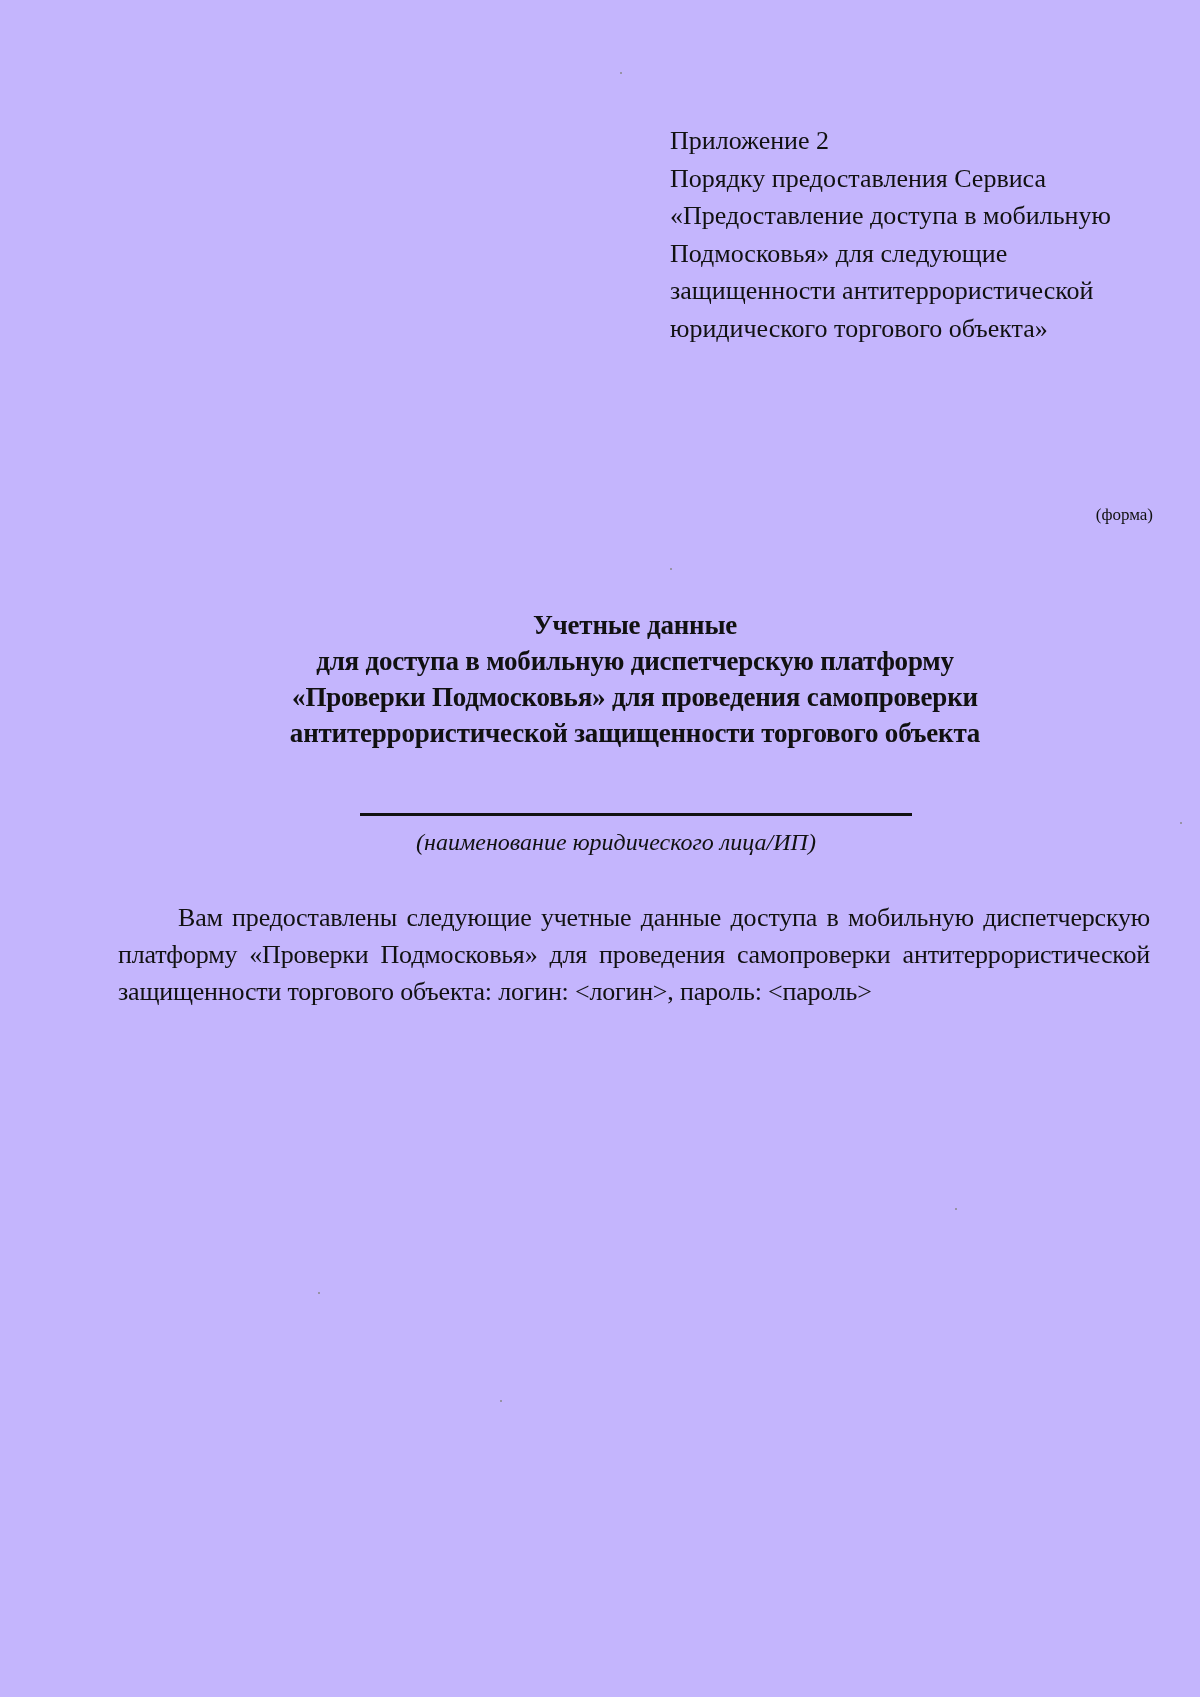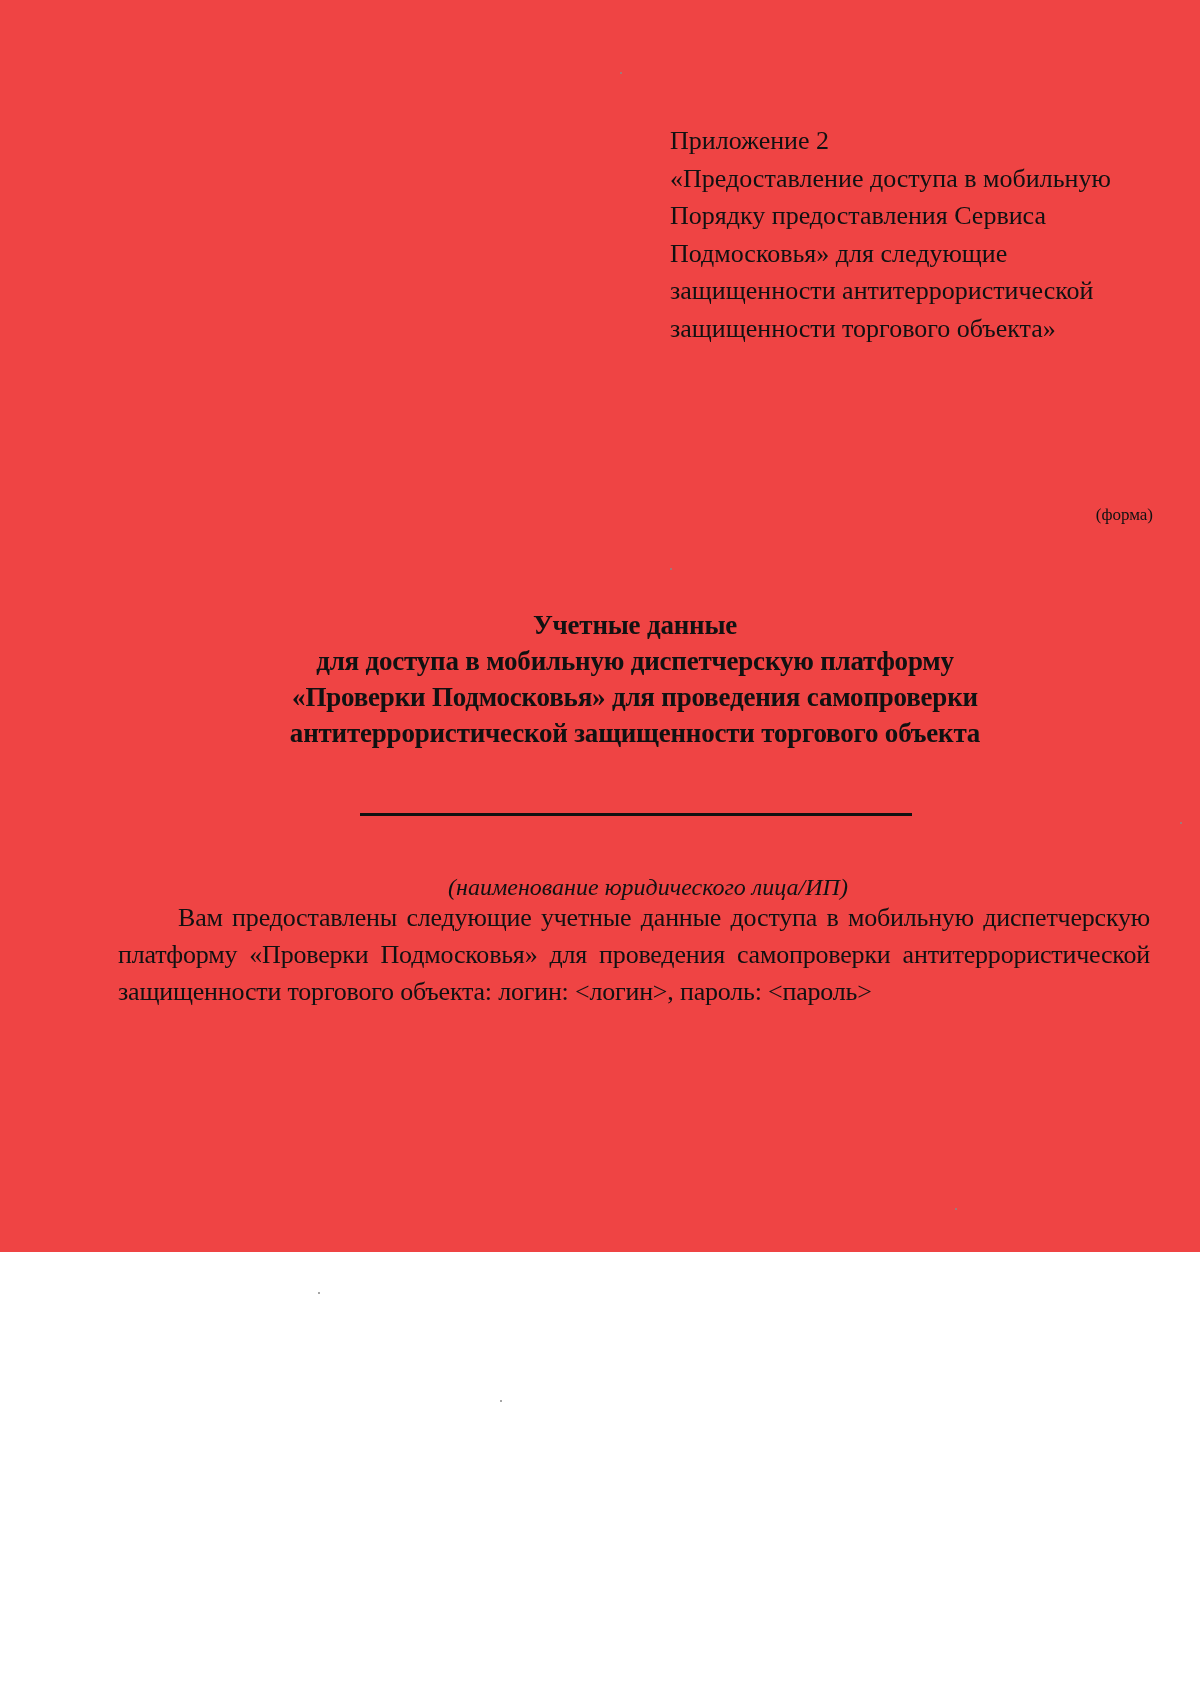--- a/index.html
+++ b/index.html
@@ -11,22 +11,22 @@
       width: 1200px;
       height: 1697px;
       position: relative;
       overflow: hidden;
       color: #111111;
       font-family: "Liberation Serif", "DejaVu Serif", serif;
     }
     .page {
       position: absolute;
       left: 0; top: 0;
-      width: 1200px; height: 1252px;
-      background: #ef4444;
+      width: 1200px; height: 1697px;
+      background: #c4b5fd;
     }
     .appendix {
       position: absolute;
       left: 670px;
       top: 122px;
       width: 500px;
       font-size: 26px;
       line-height: 37.5px;
     }
     .appendix div { white-space: nowrap; }
@@ -52,28 +52,27 @@
     .sign-line {
       position: absolute;
       left: 360px;
       top: 813px;
       width: 552px;
       height: 0;
       border-top: 3px solid #111111;
     }
     .sign-caption {
       position: absolute;
-      left: 372px;
+      left: 340px;
       width: 552px;
       top: 827px;
       text-align: center;
       font-style: italic;
       font-size: 24px;
       line-height: 30px;
-      margin-top: 45px;
     }
     .body-text {
       position: absolute;
       left: 118px;
       top: 899px;
       width: 1032px;
       font-size: 26px;
       line-height: 37px;
       text-align: justify;
       text-indent: 60px;
@@ -87,25 +86,25 @@
       border-radius: 1px;
     }
   </style>
 </head>
 <body>
 
 <div class="page">
 
   <div class="appendix">
     <div>Приложение 2</div>
+    <div>Порядку предоставления Сервиса</div>
     <div>«Предоставление доступа в мобильную</div>
-    <div>Порядку предоставления Сервиса</div>
     <div>Подмосковья» для следующие</div>
     <div>защищенности антитеррористической</div>
-    <div>защищенности торгового объекта»</div>
+    <div>юридического торгового объекта»</div>
   </div>
 
   <div class="form-mark">(форма)</div>
 
   <div class="title">
     <div>Учетные данные</div>
     <div>для доступа в мобильную диспетчерскую платформу</div>
     <div>«Проверки Подмосковья» для проведения самопроверки</div>
     <div>антитеррористической защищенности торгового объекта</div>
   </div>

